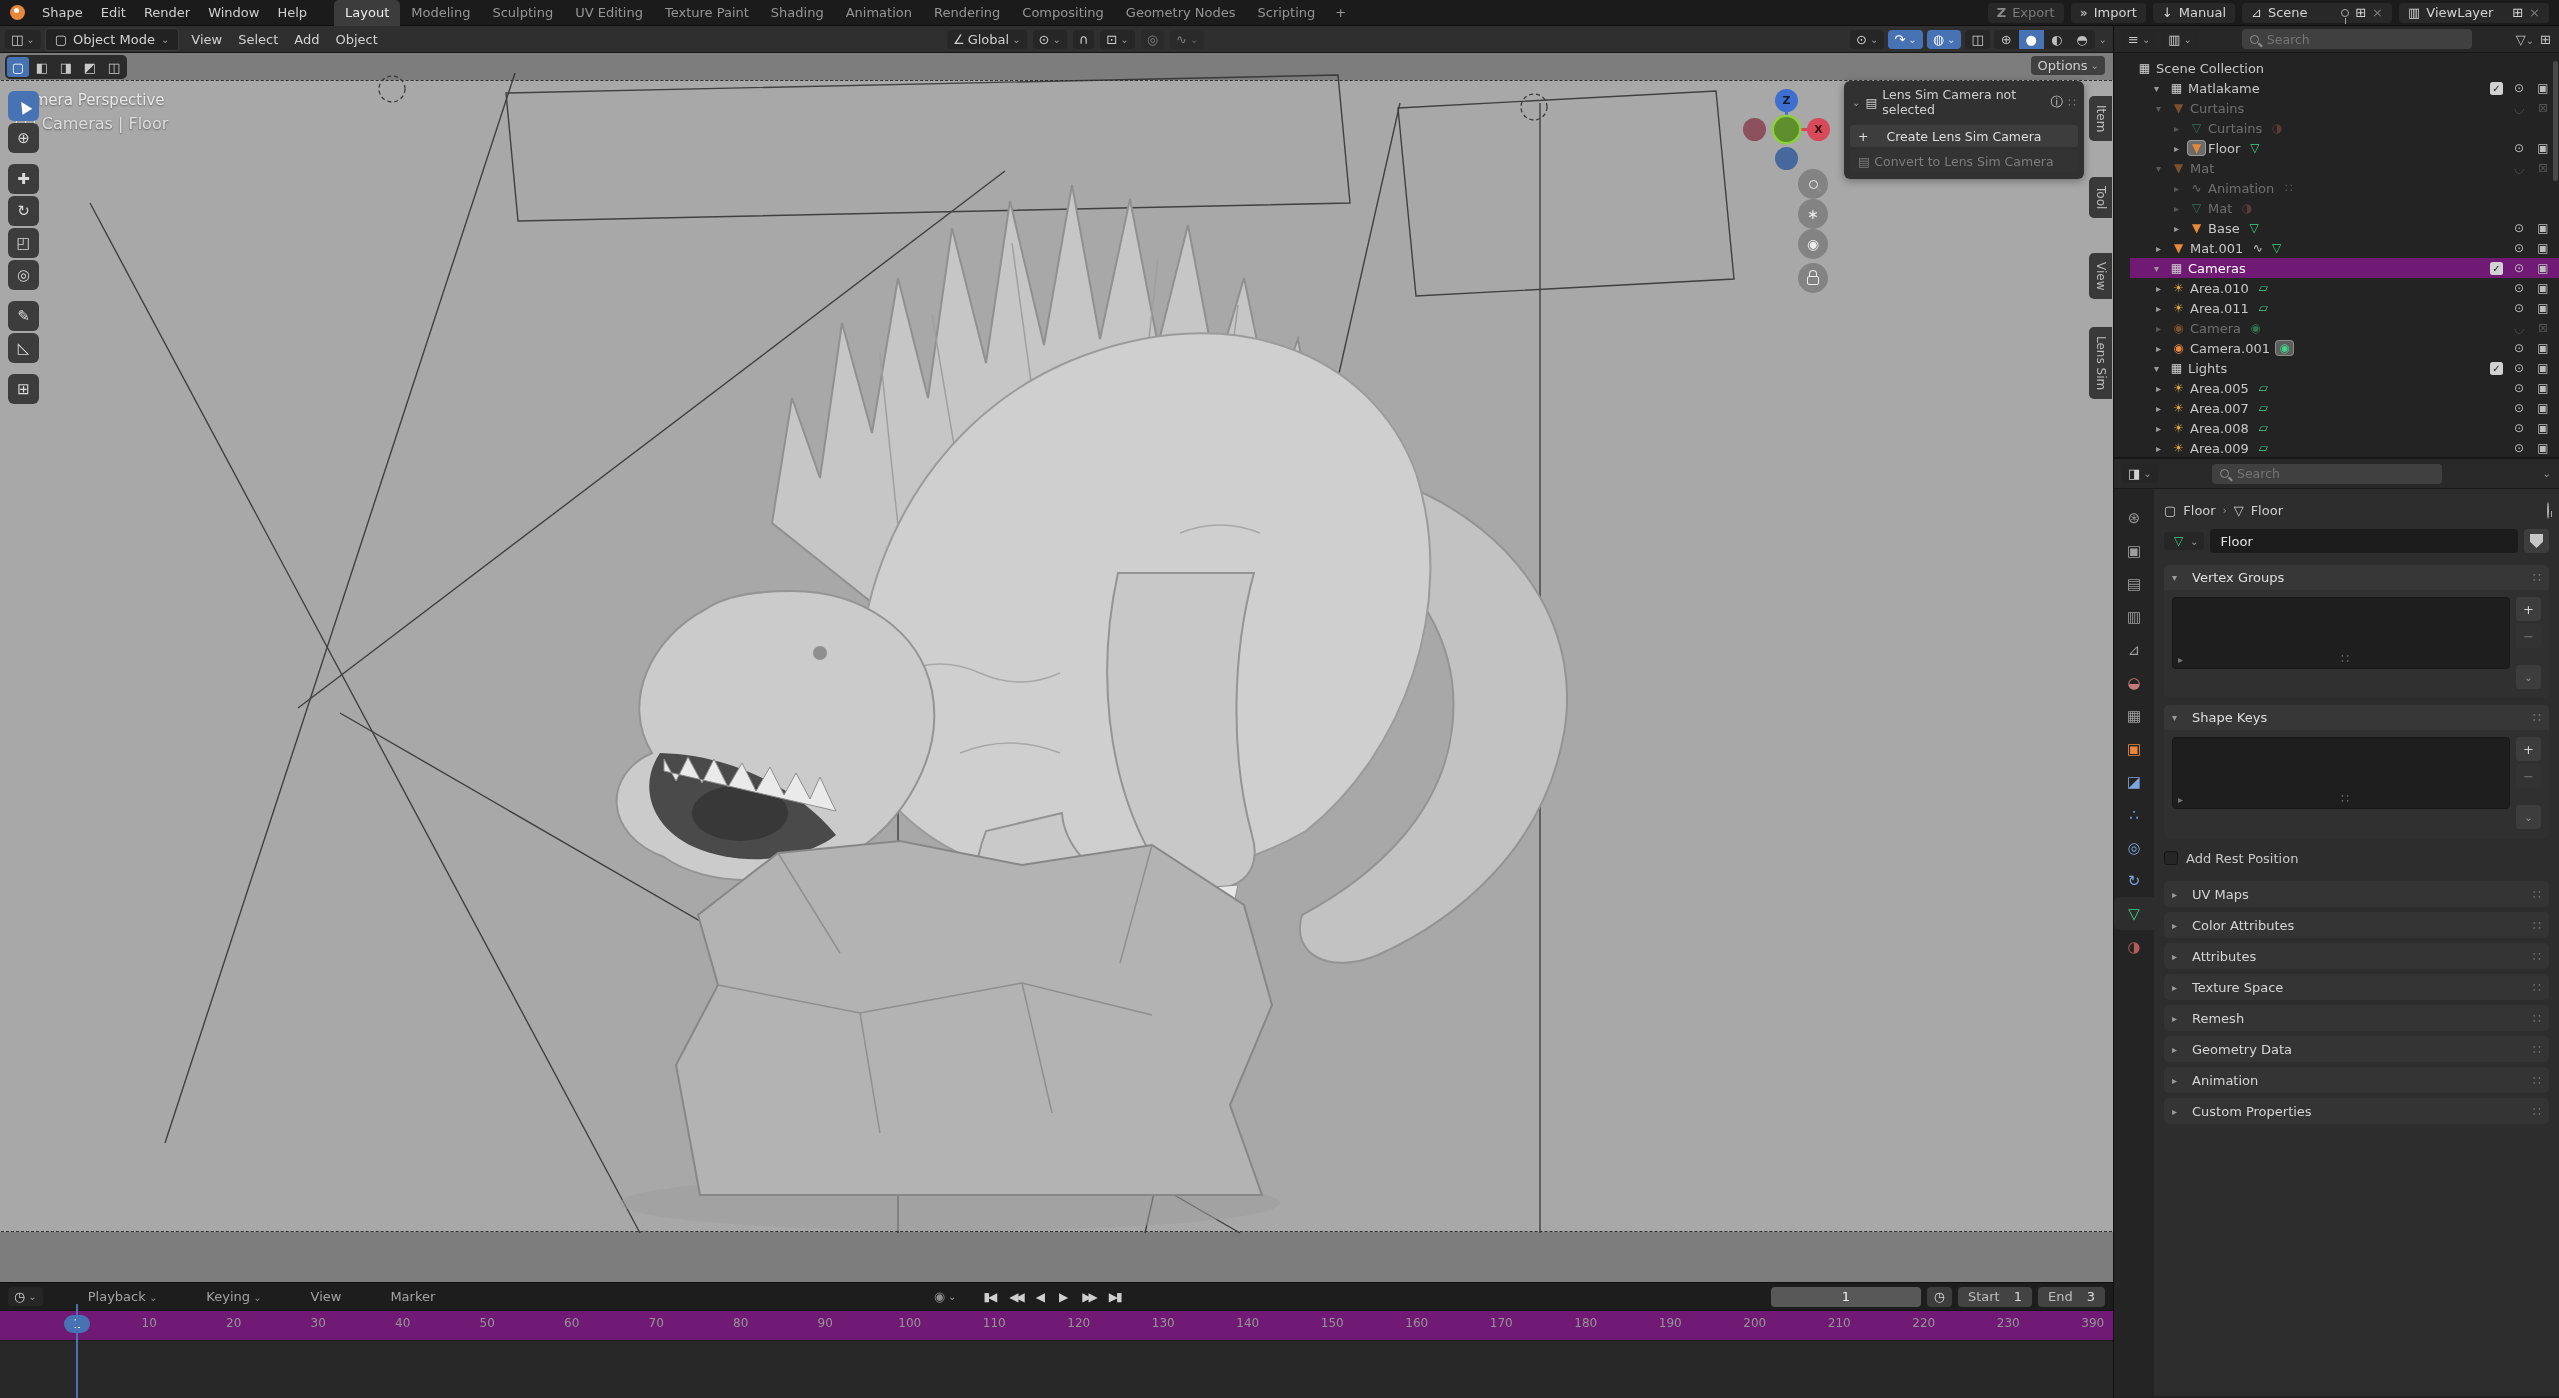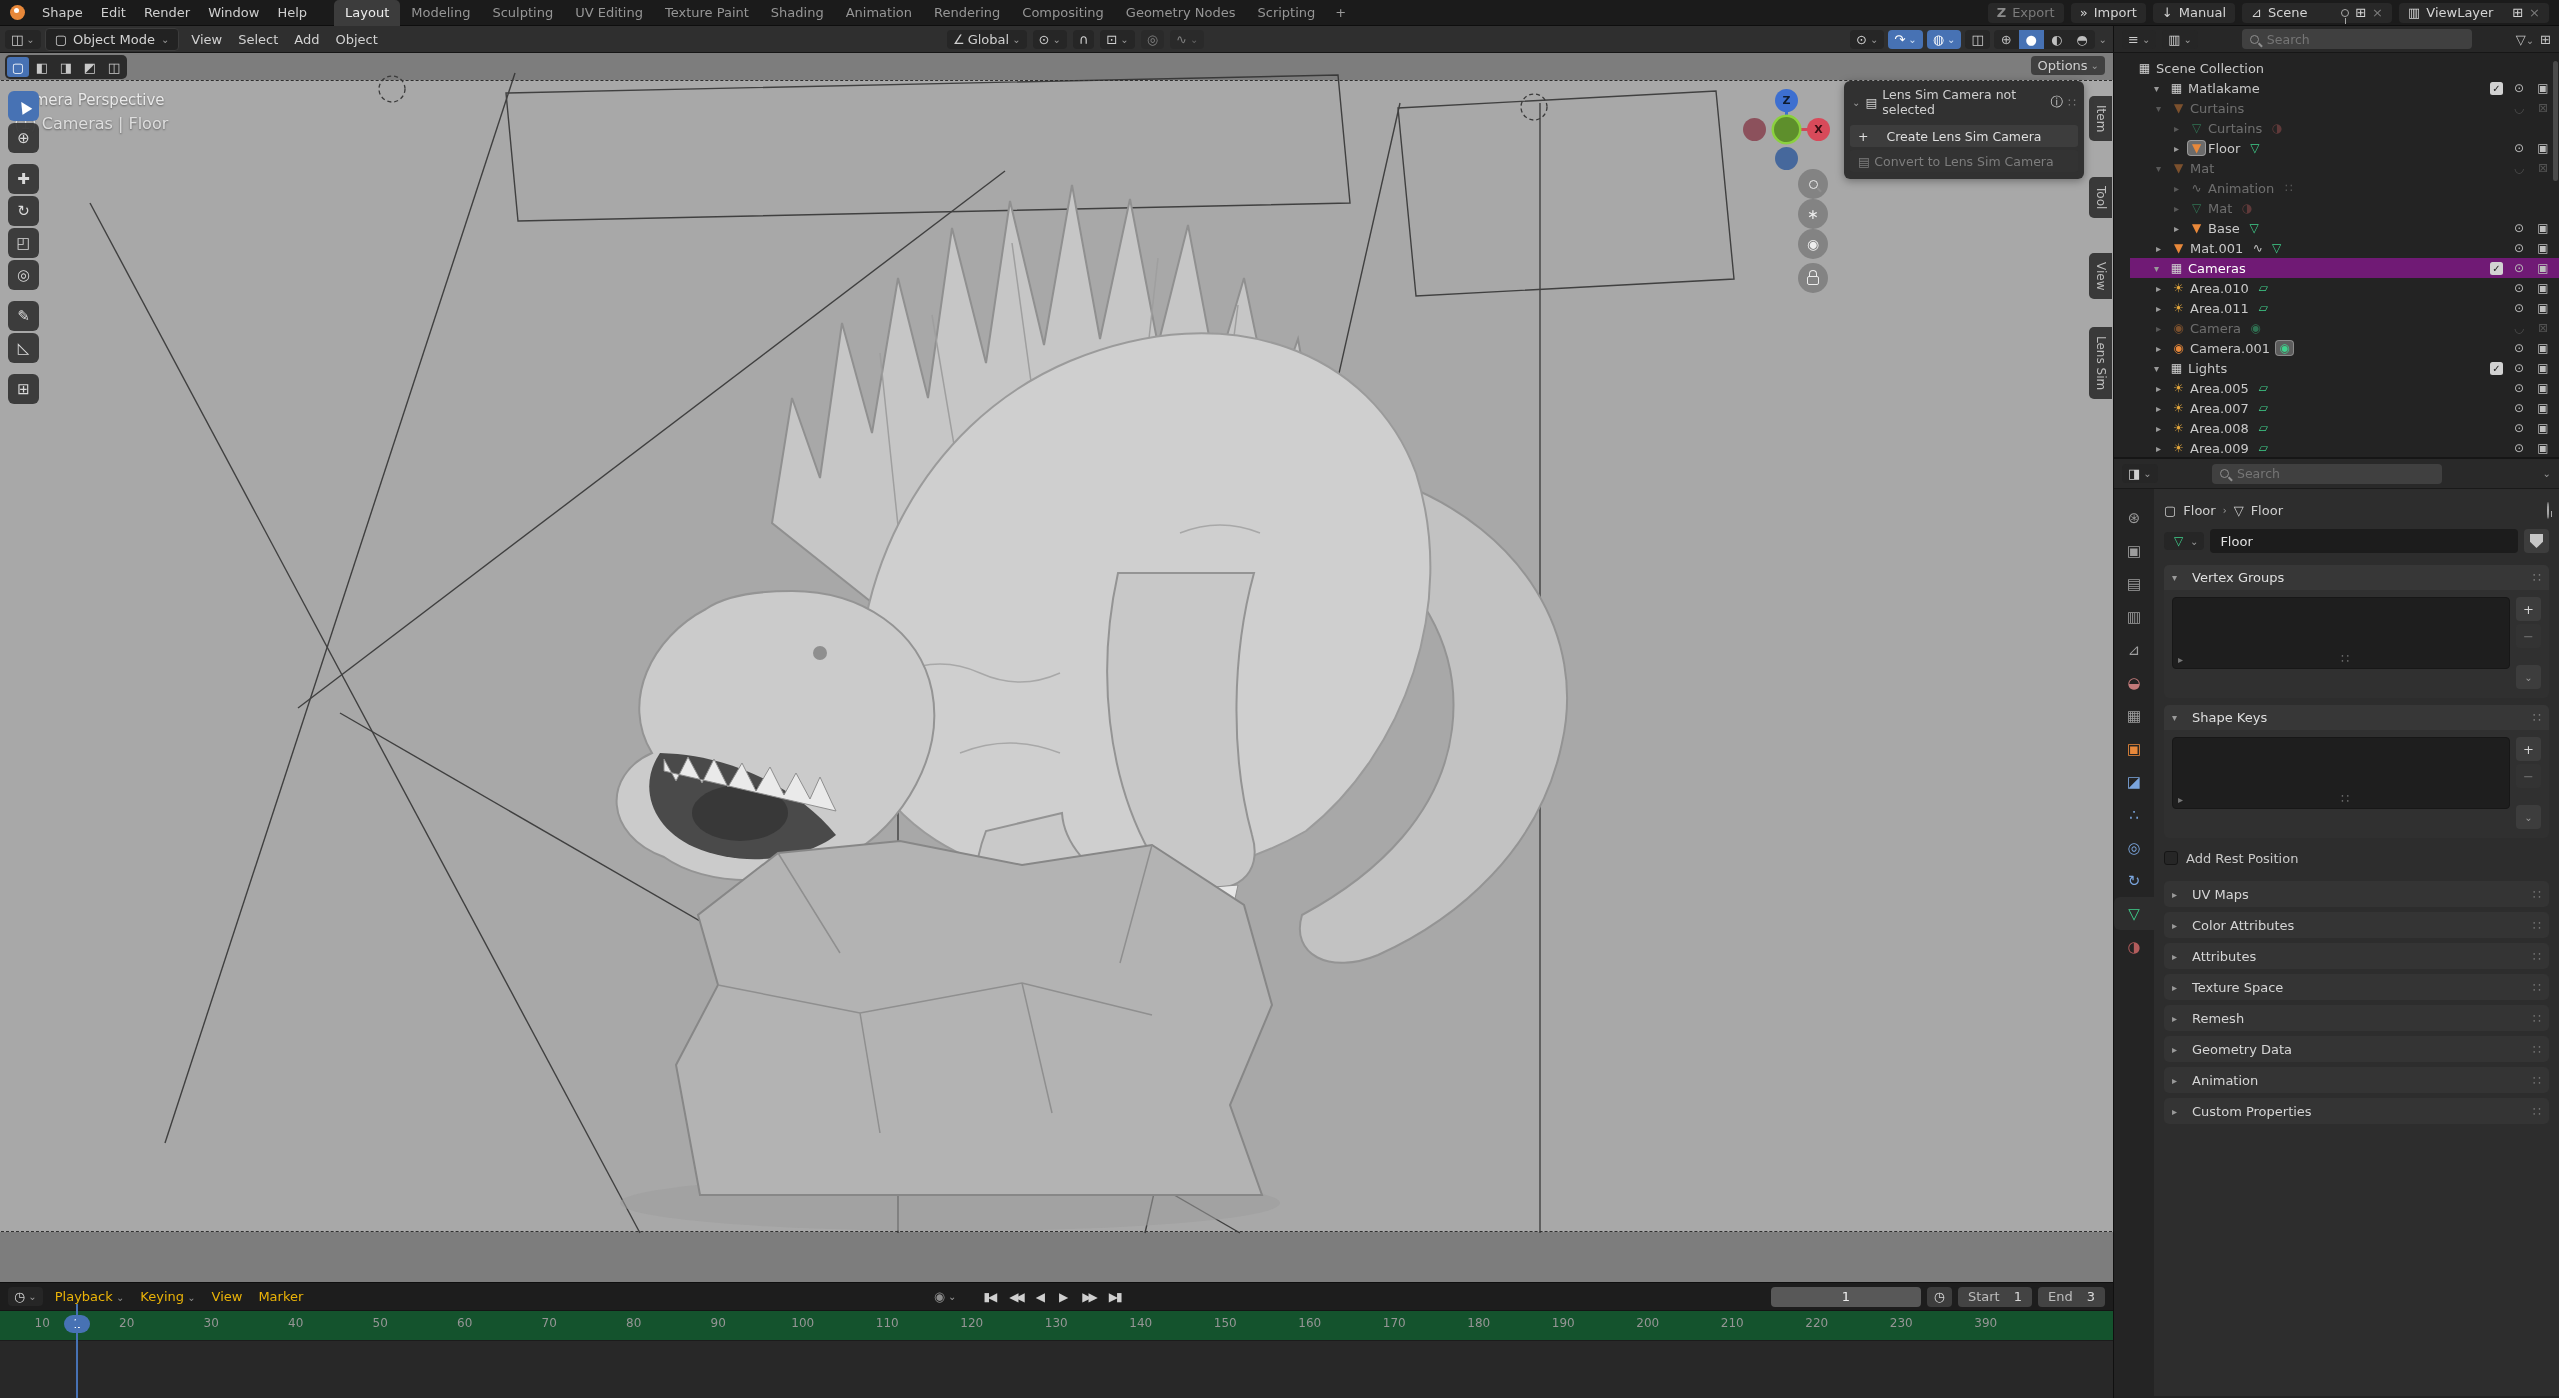--- a/index.html
+++ b/index.html
@@ -198,30 +198,30 @@
   .sq-btn{width:25px;height:24px;background:#3d3d3d;border-radius:4px;display:flex;align-items:center;justify-content:center;color:#d5d5d5;}
   .sq-btn.dim{background:#333;color:#6f6f6f;}
   .check-row{display:flex;align-items:center;gap:8px;height:26px;margin:2px 0 10px;color:#c9c9c9;}
   .cbx{width:14px;height:14px;background:#262626;border:1px solid #151515;border-radius:3px;}
   .cpanel{display:flex;align-items:center;gap:6px;background:#343434;border-radius:5px;height:26px;padding:0 8px;margin-bottom:5px;color:#d5d5d5;}
   .cpanel .drag{margin-left:auto;color:#6f6f6f;}
 
   
   #timeline{position:absolute;left:0;top:1282px;width:2113px;height:116px;background:#262626;border-top:1px solid #0f0f0f;}
   #tl-header{height:28px;background:#1d1d1d;display:flex;align-items:center;gap:4px;padding:0 8px;position:relative;border-bottom:1px solid #141414;}
-  #tl-header .menu{padding:2px 8px;color:#eab308;}
+  #tl-header .menu{padding:2px 8px;color:#a3a3a3;margin-left:33px;}
   #tl-header .menu.has-chev::after{content:" ⌄";font-size:10px;color:#8d8d8d;}
   #transport{position:absolute;left:50%;transform:translateX(-53%);display:flex;align-items:center;gap:2px;}
   .tr-btn{padding:1px 6px;color:#cfcfcf;font-size:12px;}
   #autokey{position:absolute;left:585px;left:calc(50% - 100px);transform:translateX(-100%);display:flex;align-items:center;gap:3px;color:#8b8b8b;}
   #tl-right{margin-left:auto;display:flex;align-items:center;gap:6px;}
   .fr-field{background:#585858;border-radius:4px;height:20px;min-width:150px;display:flex;align-items:center;justify-content:center;color:#f0f0f0;}
   .se-field{background:#434343;border-radius:4px;height:20px;padding:0 10px;display:flex;align-items:center;gap:14px;color:#d9d9d9;}
   .se-field .lab{color:#bdbdbd;}
-  #tl-ruler{height:30px;background:#14532d;display:flex;overflow:hidden;position:relative;color:#959595;font-size:12px;border-bottom:1px solid #1c1c1c;}
+  #tl-ruler{height:30px;background:#701a75;display:flex;overflow:hidden;padding-left:107px;position:relative;color:#959595;font-size:12px;border-bottom:1px solid #1c1c1c;}
   .rnum{width:84.5px;flex:none;text-align:center;padding-top:5px;}
   #playhead-pill{position:absolute;left:64px;top:4px;background:#4772b4;color:#fff;border-radius:9px;min-width:26px;height:18px;display:flex;align-items:center;justify-content:center;font-size:12px;}
   #playhead-line{position:absolute;left:76px;top:1304px;width:2px;height:94px;background:#4772b4;}
   #tl-tracks{height:58px;background:#282828;}
 </style>
 </head>
 <body>
 
 <div id="app">
 

